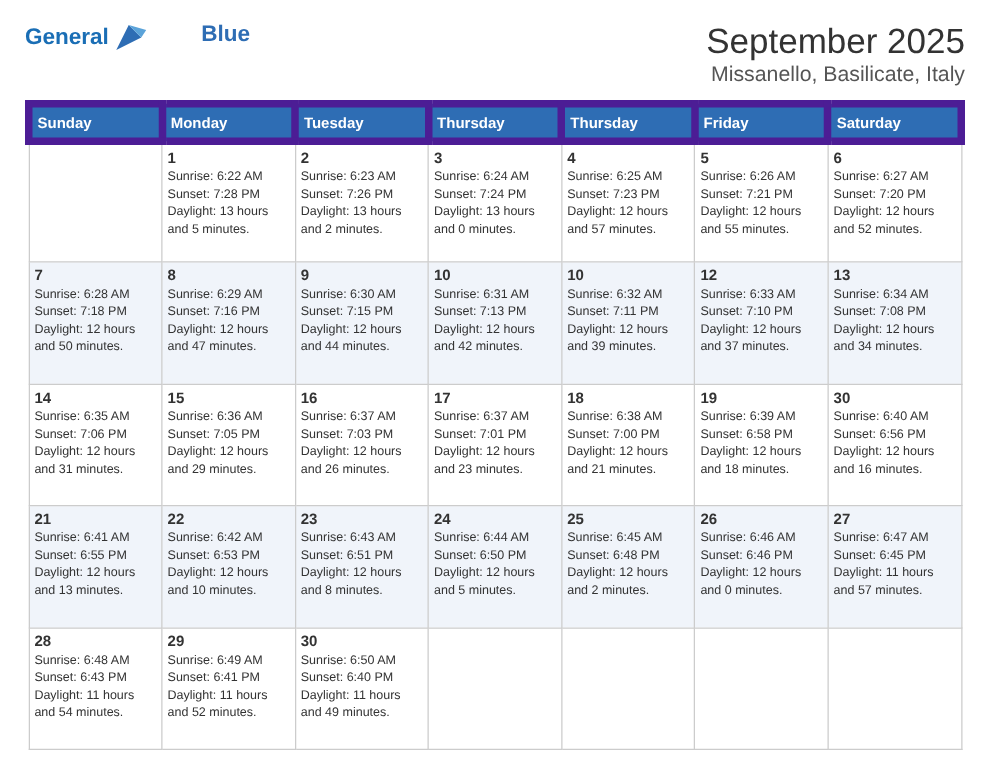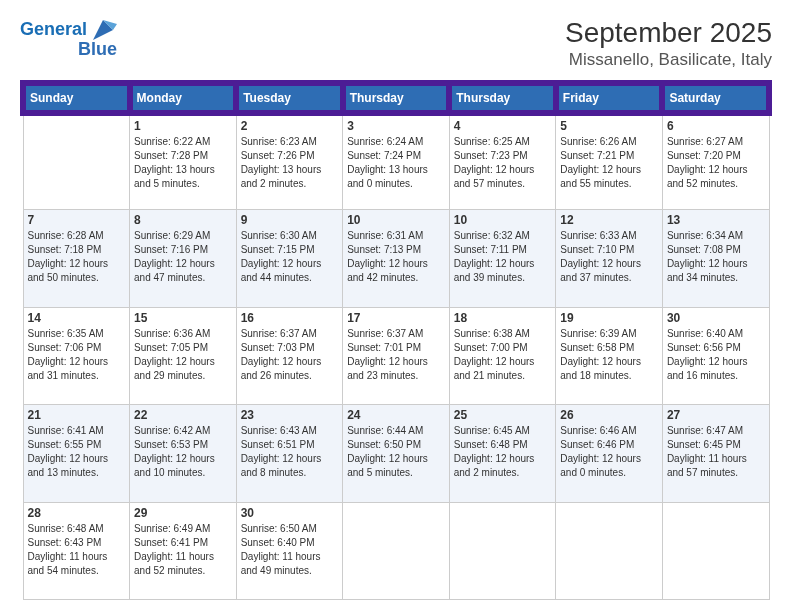--- a/index.html
+++ b/index.html
@@ -99,29 +99,29 @@
     .alt-row td {
       background-color: #f0f4fa;
     }
   </style>
 </head>
 <body>
 
 <div class="page">
   <div class="header">
     <div class="logo">
-      <div style="display:flex;flex-direction:column;align-items:flex-end;">
+      <div style="display:flex;align-items:center;">
         <div style="display:flex;align-items:center;">
           <span class="logo-text"><span>General</span></span>
           <svg class="logo-icon" viewBox="0 0 28 28" xmlns="http://www.w3.org/2000/svg">
             <polygon points="4,24 14,4 24,14" fill="#2e6db4"></polygon>
             <polygon points="14,4 24,14 28,8" fill="#5ba3d9"></polygon>
           </svg>
         </div>
-        <span class="logo-text" style="color:#2e6db4;margin-top:-4px;">Blue</span>
+        <span class="logo-text" style="color:#2e6db4;margin-top:-4px;margin-left:44px;">Blue</span>
       </div>
     </div>
     <div class="title-block">
       <h1>September 2025</h1>
       <h2>Missanello, Basilicate, Italy</h2>
     </div>
   </div>
 
   <table class="calendar">
     <thead>

